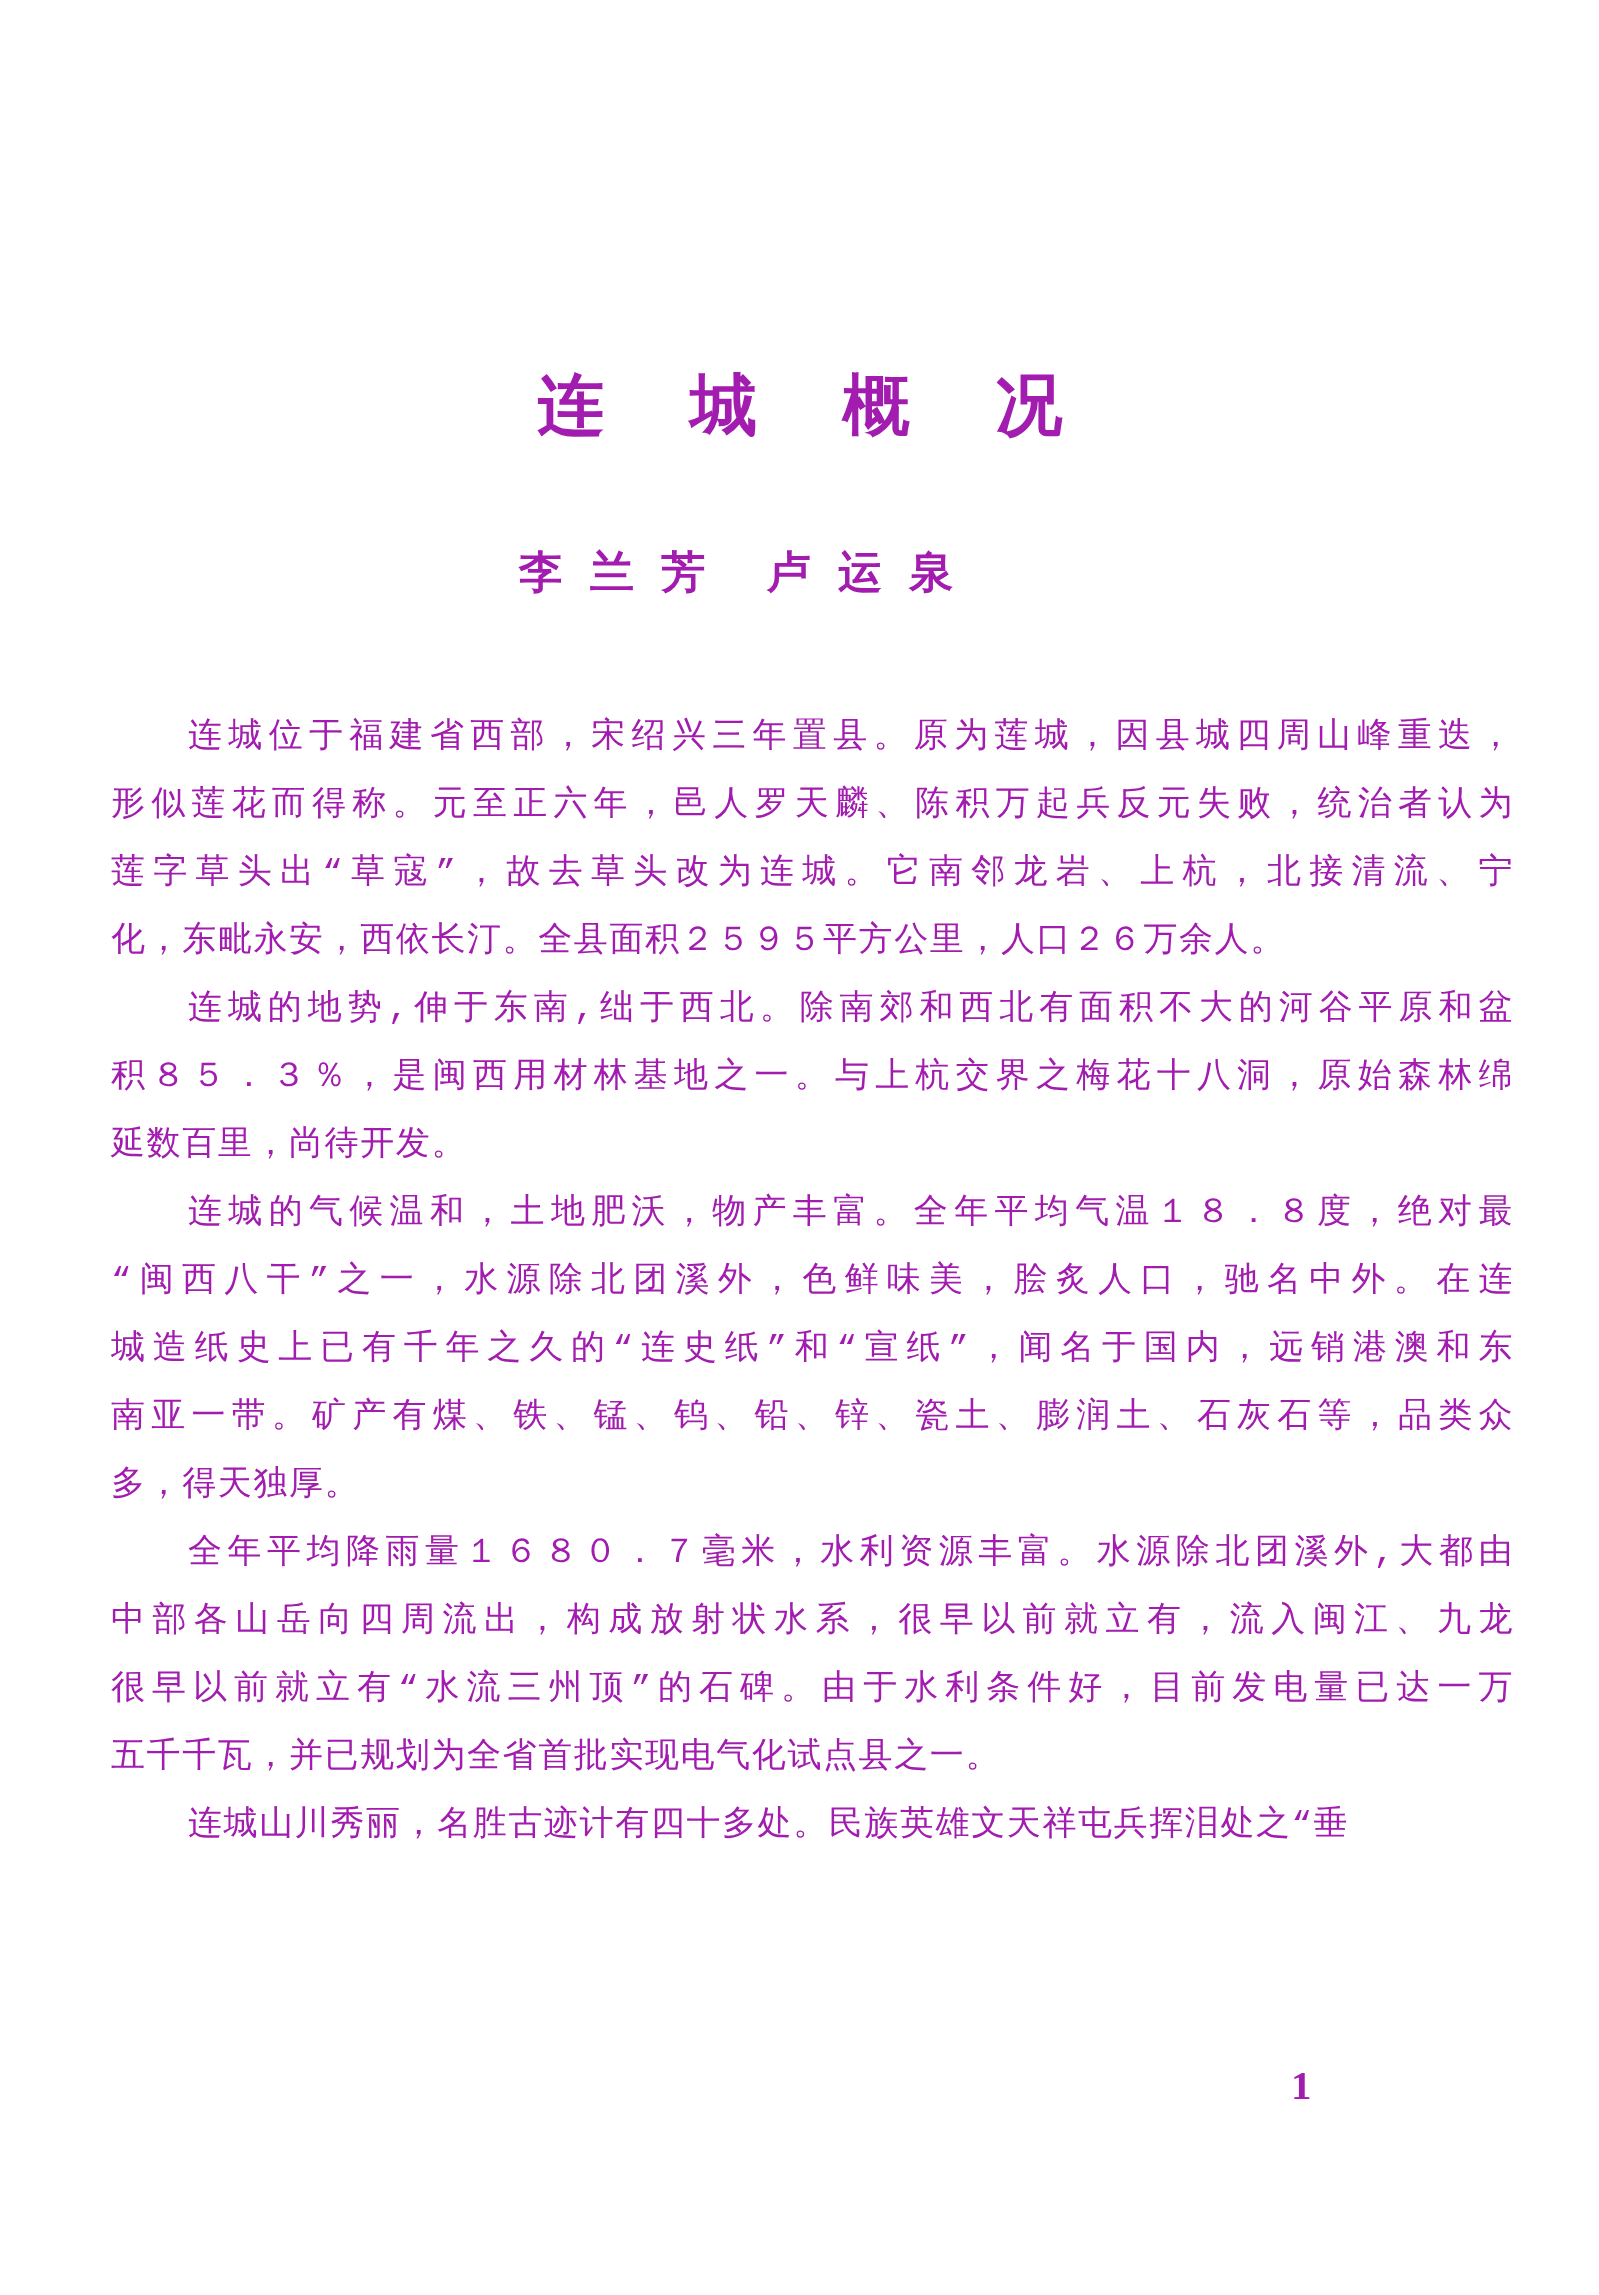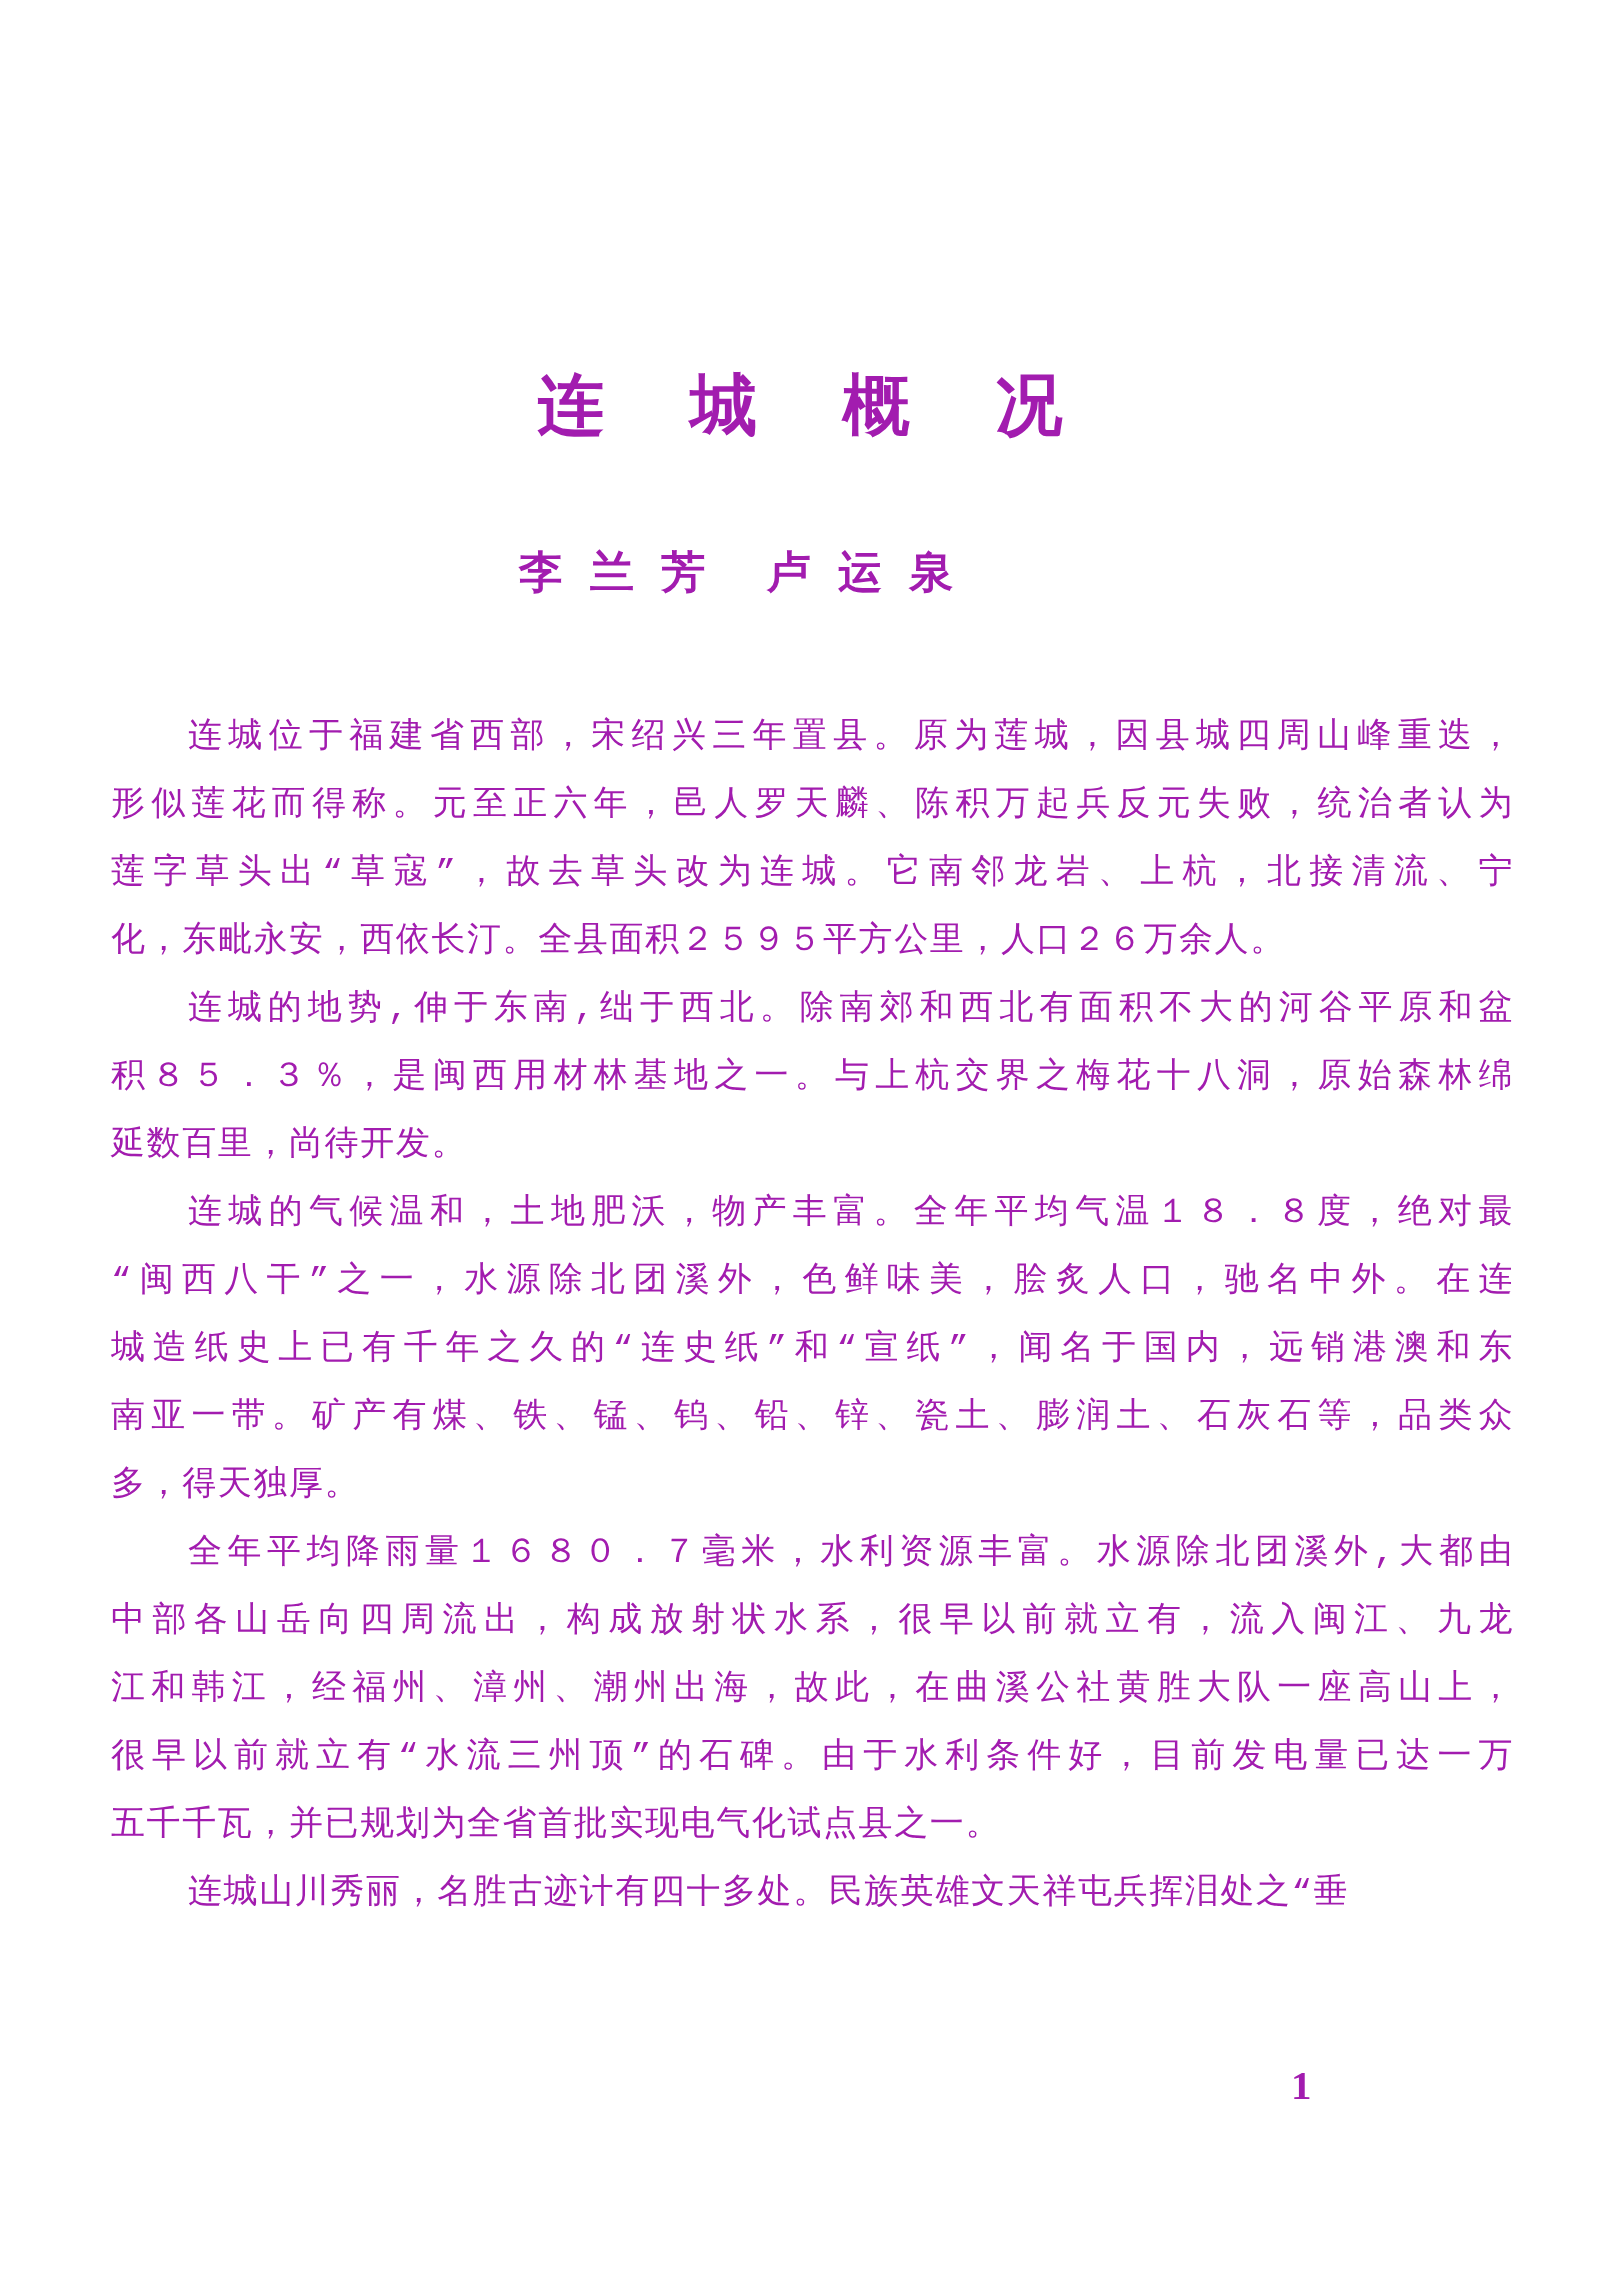--- a/index.html
+++ b/index.html
@@ -100,21 +100,20 @@
       <div class="line first">连城的地势,伸于东南,绌于西北。除南郊和西北有面积不大的河谷平原和盆</div>
       <div class="line">积８５．３％，是闽西用材林基地之一。与上杭交界之梅花十八洞，原始森林绵</div>
       <div class="line last">延数百里，尚待开发。</div>
       <div class="line first">连城的气候温和，土地肥沃，物产丰富。全年平均气温１８．８度，绝对最</div>
       <div class="line">“闽西八干”之一，水源除北团溪外，色鲜味美，脍炙人口，驰名中外。在连</div>
       <div class="line">城造纸史上已有千年之久的“连史纸”和“宣纸”，闻名于国内，远销港澳和东</div>
       <div class="line">南亚一带。矿产有煤、铁、锰、钨、铅、锌、瓷土、膨润土、石灰石等，品类众</div>
       <div class="line last">多，得天独厚。</div>
       <div class="line first">全年平均降雨量１６８０．７毫米，水利资源丰富。水源除北团溪外,大都由</div>
       <div class="line">中部各山岳向四周流出，构成放射状水系，很早以前就立有，流入闽江、九龙</div>
-      <div class="line">江和韩江，经福州、漳州、潮州出海，故此，在曲溪公社黄胜大队一座高山上，</div>
       <div class="line">很早以前就立有“水流三州顶”的石碑。由于水利条件好，目前发电量已达一万</div>
       <div class="line last">五千千瓦，并已规划为全省首批实现电气化试点县之一。</div>
       <div class="line first last">连城山川秀丽，名胜古迹计有四十多处。民族英雄文天祥屯兵挥泪处之“垂</div>
     </div>
 
   <div class="page-number">1</div>
 
 </div>
 
 

